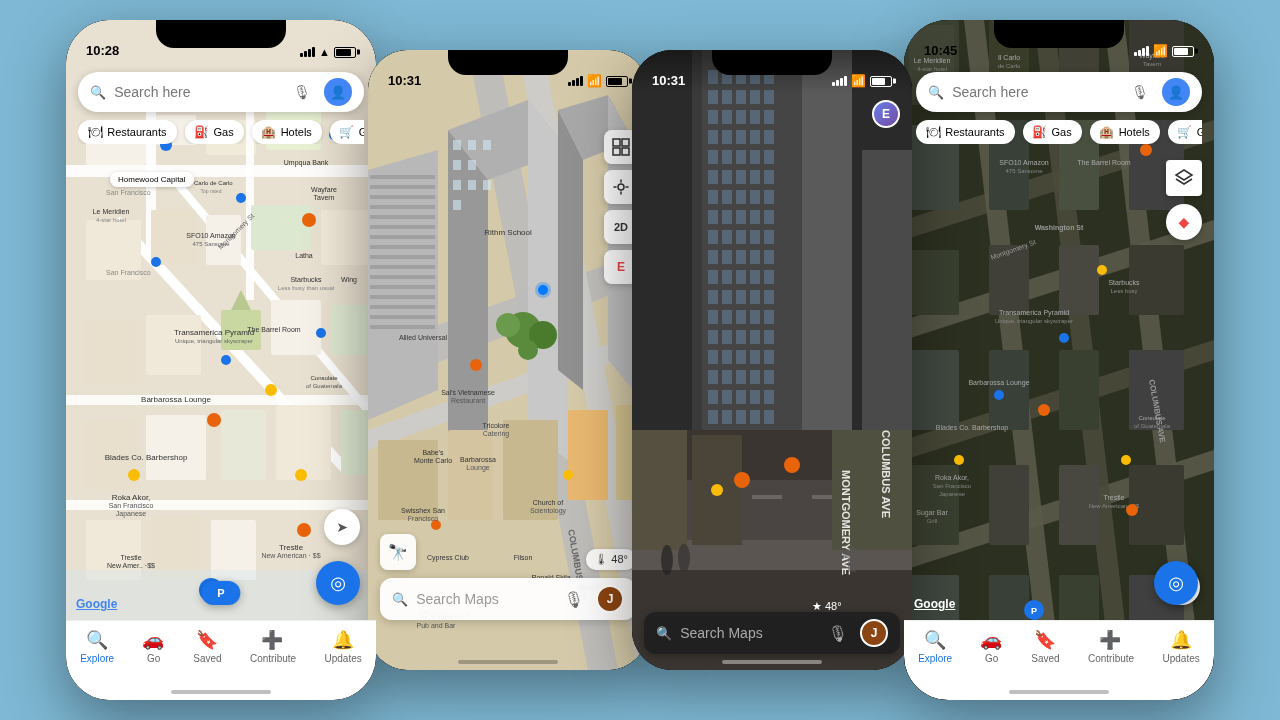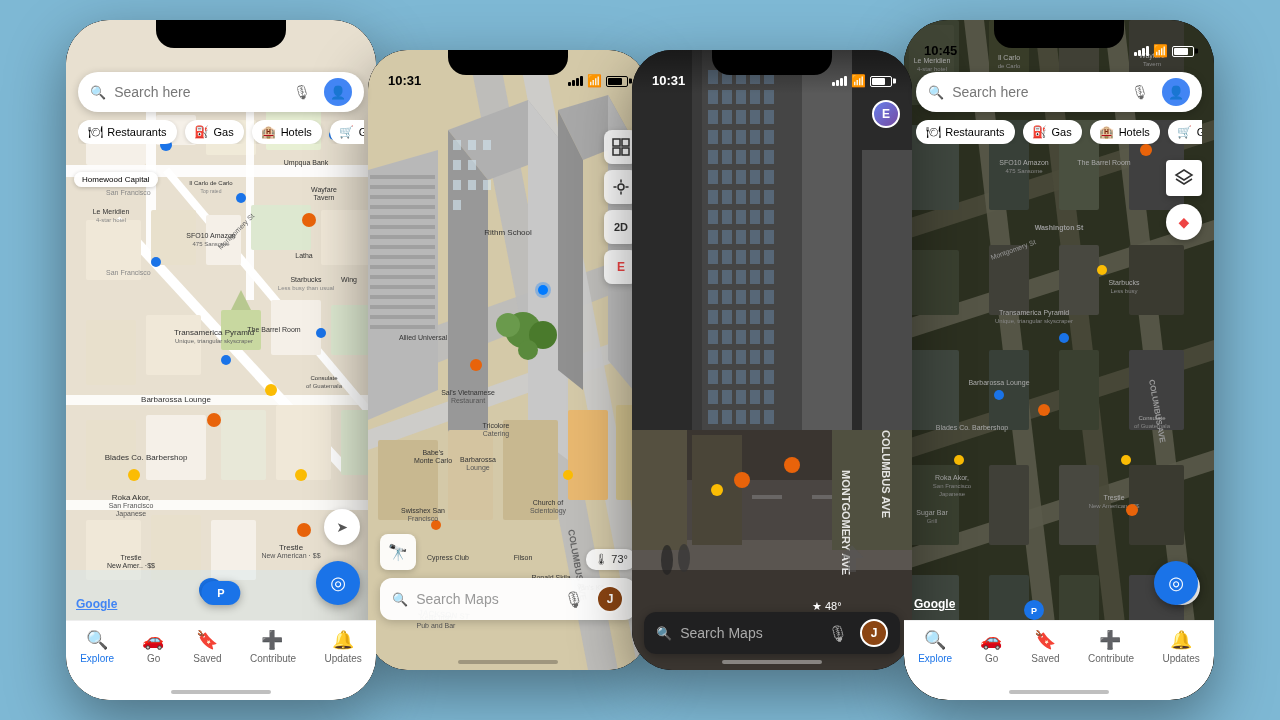--- a/index.html
+++ b/index.html
@@ -421,20 +421,21 @@
     
     .location-label {
       position: absolute;
       background: rgba(255,255,255,0.92);
       border-radius: 12px;
       padding: 3px 8px;
       font-size: 10px;
       white-space: nowrap;
       box-shadow: 0 1px 4px rgba(0,0,0,0.2);
       z-index: 12;
+      margin-left: 36px;
     }
 
     
     .dir-fab {
       position: absolute;
       bottom: 95px;
       right: 14px;
       width: 36px; height: 36px;
       background: #fff;
       border-radius: 50%;
@@ -593,20 +594,35 @@
           <text x="65" y="548" font-size="7" fill="#333" font-family="Arial" text-anchor="middle">New Amer.. ·$$</text>
 
           <polygon points="275,508 265,520 280,516" fill="#666" opacity="0.8"></polygon>
         </svg>
 
         <div class="location-label" style="top:152px; left:8px; font-size:8px;">
           <span>Homewood Capital</span>
         </div>
       </div>
 
+      <div class="status-bar">
+        <span class="status-left">10:28</span>
+        <div class="status-right">
+          <div class="signal-bars">
+            <div class="signal-bar" style="height:4px"></div>
+            <div class="signal-bar" style="height:6px"></div>
+            <div class="signal-bar" style="height:8px"></div>
+            <div class="signal-bar" style="height:10px"></div>
+          </div>
+          <span style="font-size:11px;">▲</span>
+          <div class="battery-icon">
+            <div class="battery-fill" style="width:85%;"></div>
+          </div>
+        </div>
+      </div>
 
       <div class="gmap-header">
         <div class="search-bar">
           <span style="font-size:13px; color:#888;">🔍</span>
           <span class="search-bar-text">Search here</span>
           <div class="mic-icon" style="color:#666;">🎙</div>
           <div class="account-icon">
             <span>👤</span>
           </div>
         </div>
@@ -813,21 +829,21 @@
         </div>
         <div class="map-control-btn" style="font-size:11px; font-weight:700;">2D</div>
         <div class="map-control-btn" style="font-size:12px; color:#e44;">E</div>
       </div>
 
       <div class="binoculars-btn">
         <span>🔭</span>
       </div>
 
       <div class="temp-badge">
-        <span>🌡 </span><span>73°</span>
+        <span>🌡 </span><span>48°</span>
       </div>
 
       <div class="apple-search-bar">
         <span style="font-size:13px; color:#888;">🔍</span>
         <span class="apple-search-text">Search Maps</span>
         <div class="mic-icon" style="color:#666; font-size:16px;">🎙</div>
         <div class="avatar-circle">J</div>
       </div>
 
       <div class="home-indicator"></div>

